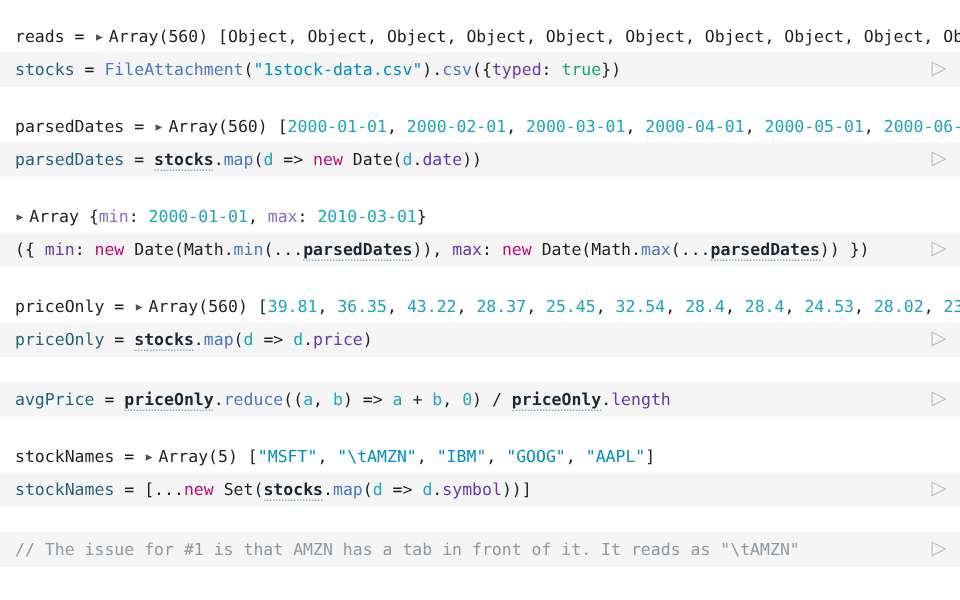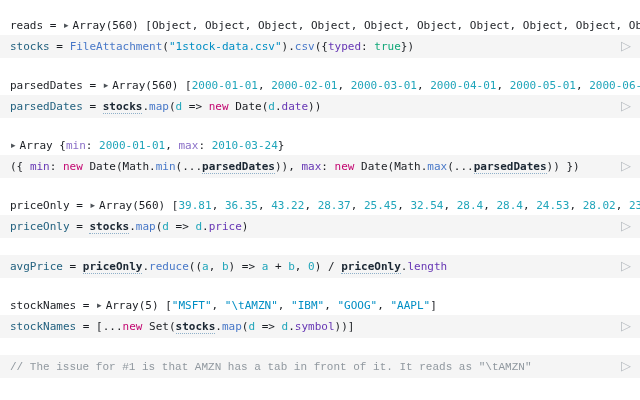--- a/index.html
+++ b/index.html
@@ -17,38 +17,38 @@
   .tk-plain{color:#1b1e23;}
   .tk-def{color:#22617f;}
   .tk-fn{color:#4878c8;}
   .tk-str{color:#008ec4;}
   .tk-num{color:#20a5ba;}
   .tk-kw{color:#c30771;}
   .tk-atom{color:#10a778;}
   .tk-prop{color:#6636b4;margin-top:44px;}
   .tk-key{color:#8a6fc8;}
   .tk-ref{color:#1b2733;font-weight:bold;border-bottom:1px dotted #8fb0c9;}
-  .tk-comment{color:#90989f;font-family:Liberation Mono, monospace;}
+  .tk-comment{color:#90989f;}
   .tk-tri{display:inline-block;color:#4c5157;font-size:9px;margin:0 4px 0 1px;
           vertical-align:1px;cursor:pointer;font-family:"DejaVu Sans",sans-serif;}
 </style>
 </head>
 <body>
 
 <main id="notebook">
     <div class="cell">
       <div class="output-row"><span class="tk-plain">reads = </span><span class="tk-tri">▸</span><span class="tk-plain">Array(560) [Object, Object, Object, Object, Object, Object, Object, Object, Object, Ob</span></div>
       <div class="code-row"><span class="tk-def">stocks</span><span class="tk-plain"> = </span><span class="tk-fn">FileAttachment</span><span class="tk-plain">(</span><span class="tk-str">"1stock-data.csv"</span><span class="tk-plain">).</span><span class="tk-fn">csv</span><span class="tk-plain">({</span><span class="tk-prop">typed</span><span class="tk-plain">: </span><span class="tk-atom">true</span><span class="tk-plain">})</span><span class="run">▷</span></div>
     </div>
     <div class="cell">
       <div class="output-row"><span class="tk-plain">parsedDates = </span><span class="tk-tri">▸</span><span class="tk-plain">Array(560) [</span><span class="tk-num">2000-01-01</span><span class="tk-plain">, </span><span class="tk-num">2000-02-01</span><span class="tk-plain">, </span><span class="tk-num">2000-03-01</span><span class="tk-plain">, </span><span class="tk-num">2000-04-01</span><span class="tk-plain">, </span><span class="tk-num">2000-05-01</span><span class="tk-plain">, </span><span class="tk-num">2000-06-0</span></div>
       <div class="code-row"><span class="tk-def">parsedDates</span><span class="tk-plain"> = </span><span class="tk-ref">stocks</span><span class="tk-plain">.</span><span class="tk-fn">map</span><span class="tk-plain">(</span><span class="tk-num">d</span><span class="tk-plain"> =&gt; </span><span class="tk-kw">new</span><span class="tk-plain"> Date(</span><span class="tk-num">d</span><span class="tk-plain">.</span><span class="tk-prop">date</span><span class="tk-plain">))</span><span class="run">▷</span></div>
     </div>
     <div class="cell">
-      <div class="output-row"><span class="tk-tri">▸</span><span class="tk-plain">Array {</span><span class="tk-key">min</span><span class="tk-plain">: </span><span class="tk-num">2000-01-01</span><span class="tk-plain">, </span><span class="tk-key">max</span><span class="tk-plain">: </span><span class="tk-num">2010-03-24</span><span class="tk-plain">}</span></div>
+      <div class="output-row"><span class="tk-tri">▸</span><span class="tk-plain">Array {</span><span class="tk-key">min</span><span class="tk-plain">: </span><span class="tk-num">2000-01-01</span><span class="tk-plain">, </span><span class="tk-key">max</span><span class="tk-plain">: </span><span class="tk-num">2010-03-01</span><span class="tk-plain">}</span></div>
       <div class="code-row"><span class="tk-plain">({ </span><span class="tk-prop">min</span><span class="tk-plain">: </span><span class="tk-kw">new</span><span class="tk-plain"> Date(Math.</span><span class="tk-fn">min</span><span class="tk-plain">(...</span><span class="tk-ref">parsedDates</span><span class="tk-plain">)), </span><span class="tk-prop">max</span><span class="tk-plain">: </span><span class="tk-kw">new</span><span class="tk-plain"> Date(Math.</span><span class="tk-fn">max</span><span class="tk-plain">(...</span><span class="tk-ref">parsedDates</span><span class="tk-plain">)) })</span><span class="run">▷</span></div>
     </div>
     <div class="cell">
       <div class="output-row"><span class="tk-plain">priceOnly = </span><span class="tk-tri">▸</span><span class="tk-plain">Array(560) [</span><span class="tk-num">39.81</span><span class="tk-plain">, </span><span class="tk-num">36.35</span><span class="tk-plain">, </span><span class="tk-num">43.22</span><span class="tk-plain">, </span><span class="tk-num">28.37</span><span class="tk-plain">, </span><span class="tk-num">25.45</span><span class="tk-plain">, </span><span class="tk-num">32.54</span><span class="tk-plain">, </span><span class="tk-num">28.4</span><span class="tk-plain">, </span><span class="tk-num">28.4</span><span class="tk-plain">, </span><span class="tk-num">24.53</span><span class="tk-plain">, </span><span class="tk-num">28.02</span><span class="tk-plain">, </span><span class="tk-num">23.</span></div>
       <div class="code-row"><span class="tk-def">priceOnly</span><span class="tk-plain"> = </span><span class="tk-ref">stocks</span><span class="tk-plain">.</span><span class="tk-fn">map</span><span class="tk-plain">(</span><span class="tk-num">d</span><span class="tk-plain"> =&gt; </span><span class="tk-num">d</span><span class="tk-plain">.</span><span class="tk-prop">price</span><span class="tk-plain">)</span><span class="run">▷</span></div>
     </div>
     <div class="cell">
       <div class="code-row"><span class="tk-def">avgPrice</span><span class="tk-plain"> = </span><span class="tk-ref">priceOnly</span><span class="tk-plain">.</span><span class="tk-fn">reduce</span><span class="tk-plain">((</span><span class="tk-num">a</span><span class="tk-plain">, </span><span class="tk-num">b</span><span class="tk-plain">) =&gt; </span><span class="tk-num">a</span><span class="tk-plain"> + </span><span class="tk-num">b</span><span class="tk-plain">, </span><span class="tk-num">0</span><span class="tk-plain">) / </span><span class="tk-ref">priceOnly</span><span class="tk-plain">.</span><span class="tk-prop">length</span><span class="run">▷</span></div>
     </div>
     <div class="cell">

